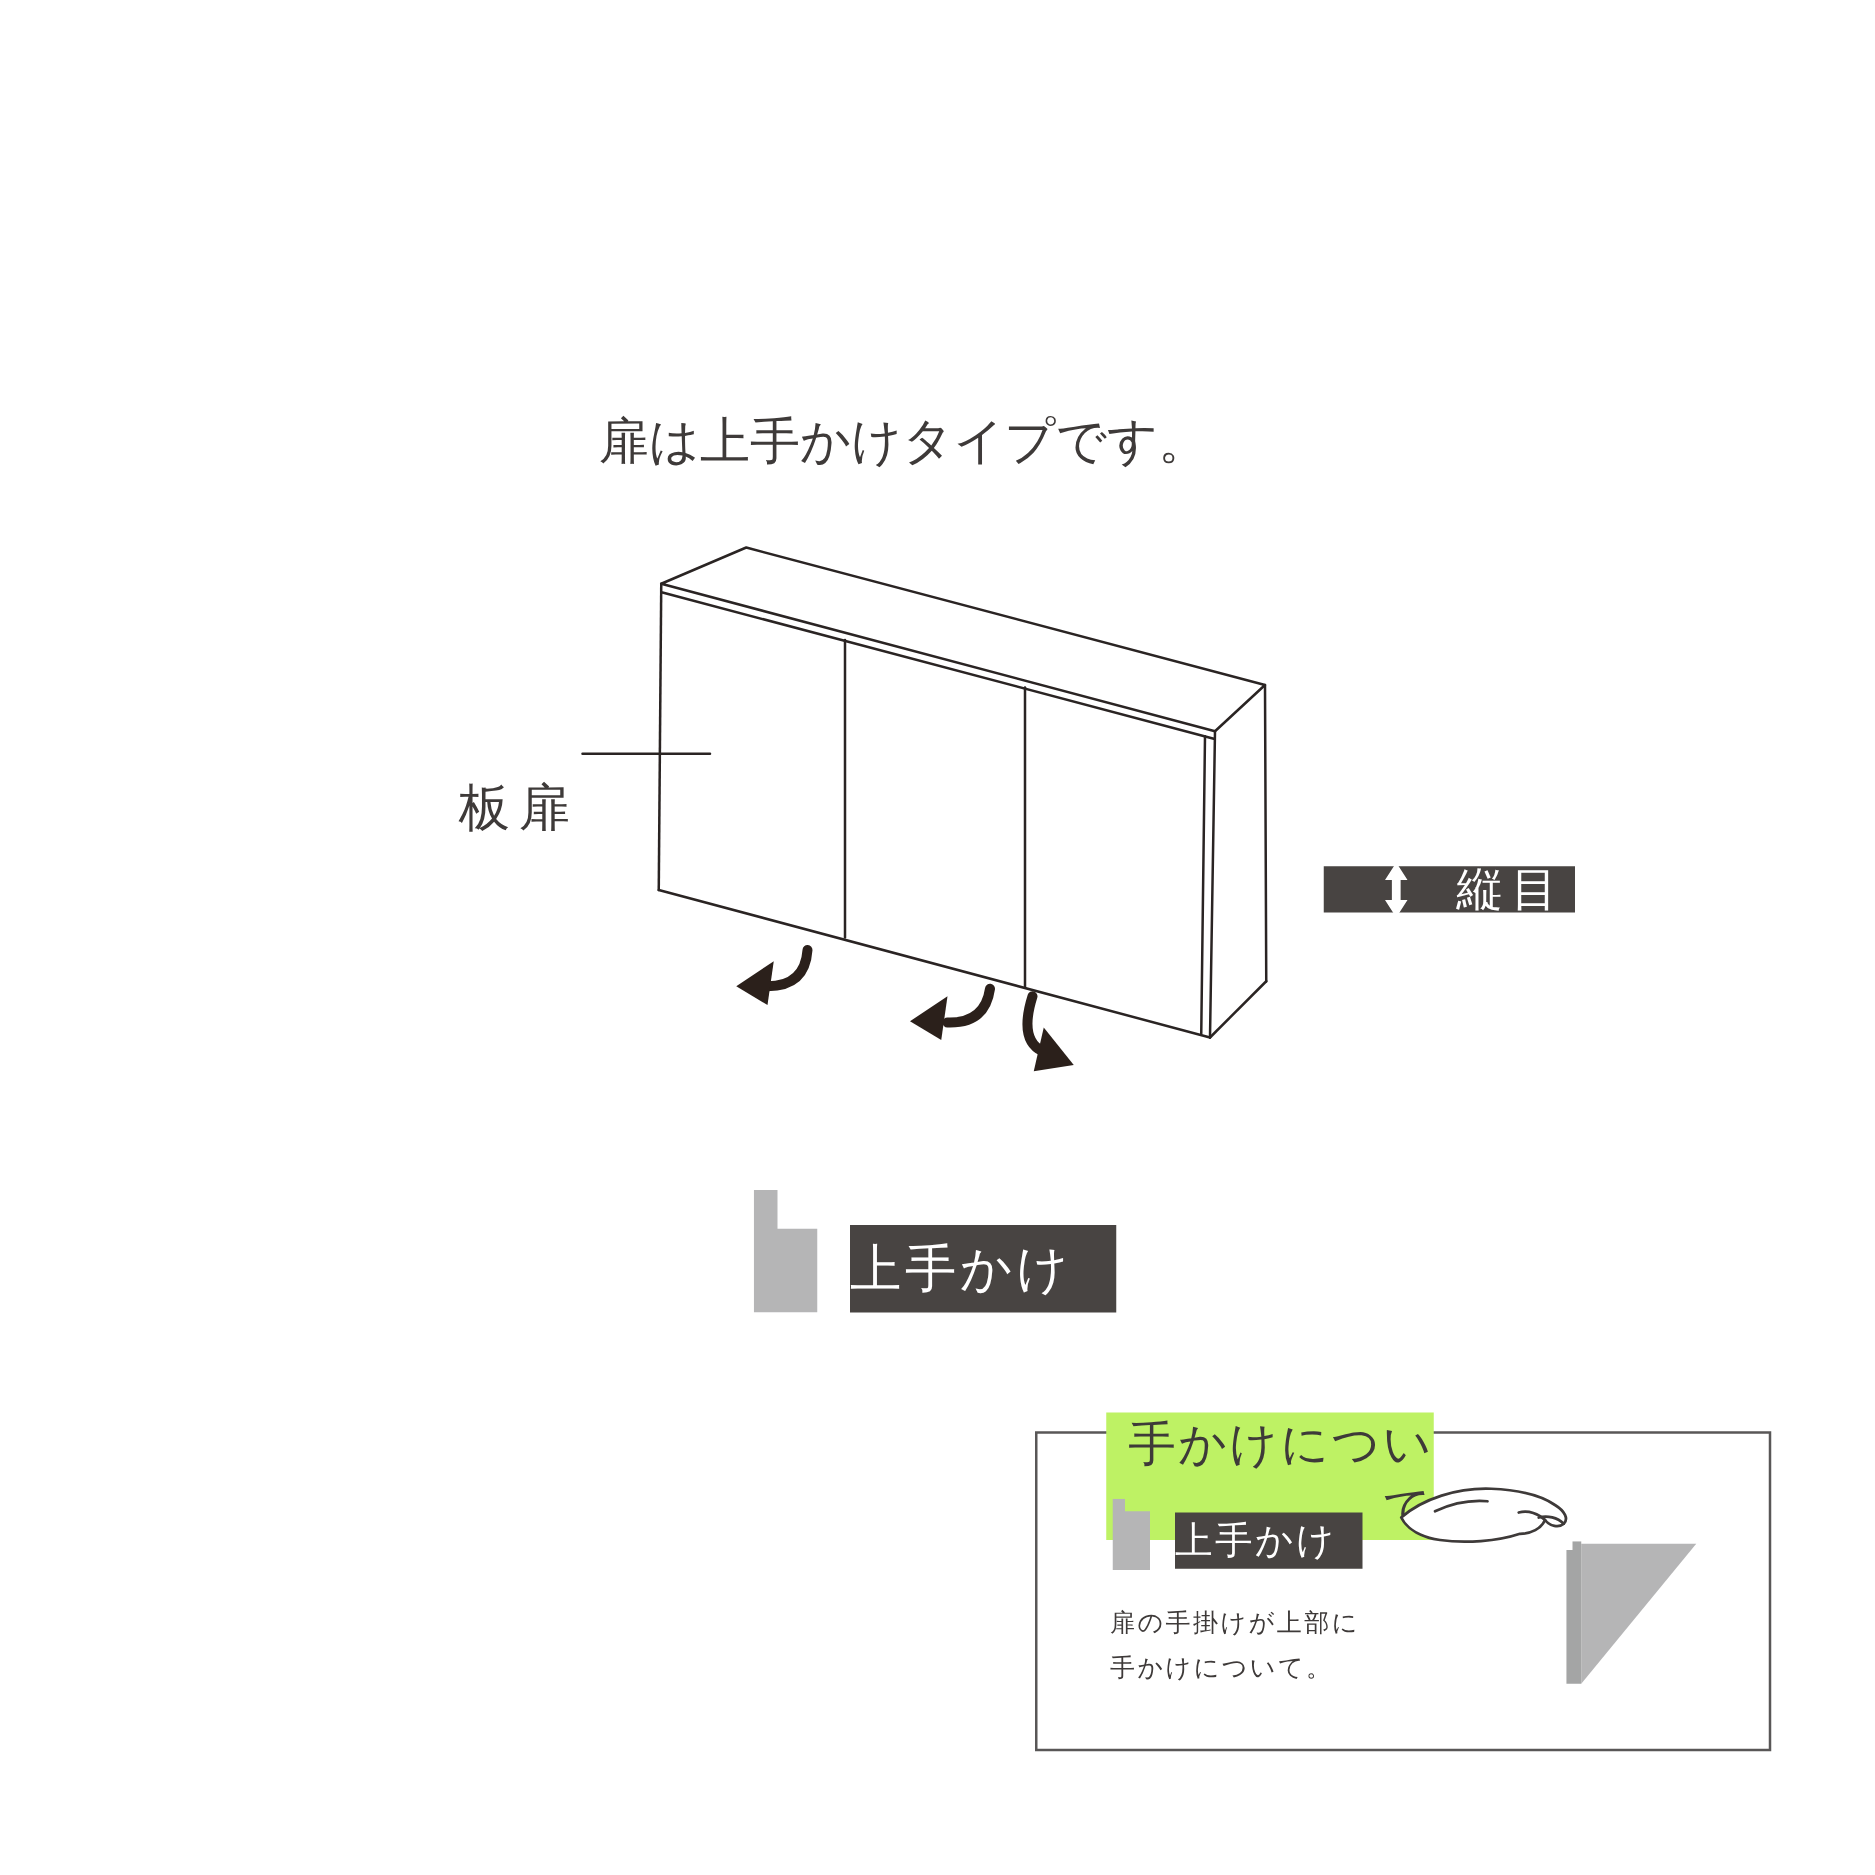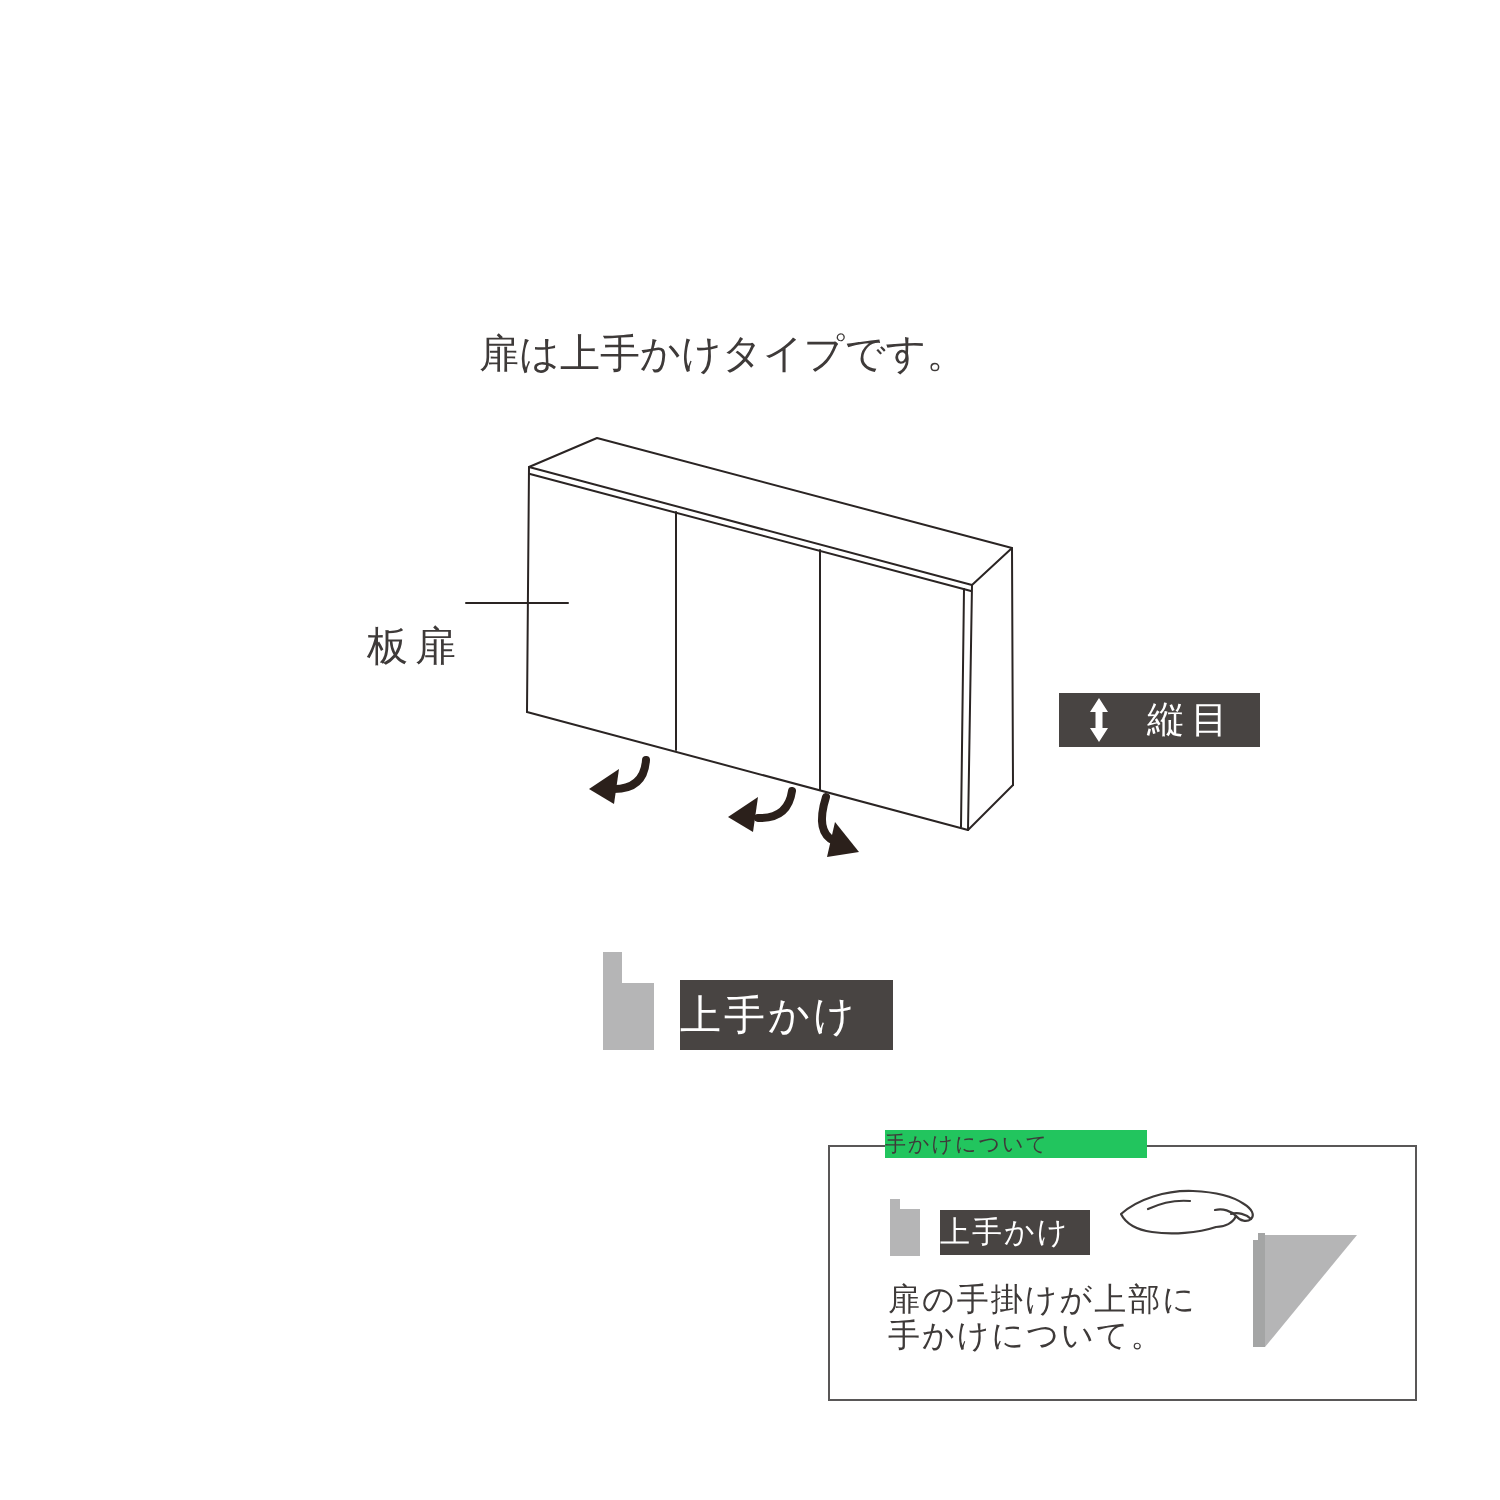--- a/index.html
+++ b/index.html
@@ -8,32 +8,32 @@
     font-family:"Liberation Sans","DejaVu Sans",sans-serif;color:#3e3a39;
   }
   .abs{position:absolute;}
   .jtext{color:#3e3a39;white-space:nowrap;margin-top:35px;}
   .page-title{left:479px;top:294px;font-size:40px;letter-spacing:0px;line-height:48px;}
   .door-label{left:367px;top:584px;font-size:41px;letter-spacing:7px;}
   .open-note{left:327px;top:804px;font-size:38px;line-height:54px;letter-spacing:2px;}
   .badge{
     background:#484442;color:#ffffff;display:flex;align-items:center;
   }
-  .grain-badge{left:1059px;top:693px;width:201px;height:54px;justify-content:flex-start;padding-left:30px;box-sizing:border-box;text-align:center;}
+  .grain-badge{left:1059px;top:693px;width:201px;height:37px;justify-content:flex-start;padding-left:48px;box-sizing:border-box;text-align:center;}
   .grain-badge .label{font-size:37px;letter-spacing:7px;margin-left:38px;}
   .handle-badge-main{left:680px;top:980px;width:213px;height:70px;font-size:41px;letter-spacing:3px;}
   .info-box{
     left:828px;top:1145px;width:589px;height:256px;border:2px solid #595757;box-sizing:border-box;background:#fff;
   }
   .info-box-title{
-    position:absolute;top:-17px;left:55px;width:262px;text-align:left;background:#22c55e;
-    font-size:21px;letter-spacing:2px;color:#3e3a39;
+    position:absolute;top:-17px;left:55px;width:262px;text-align:right;background:#bef264;
+    font-size:38px;letter-spacing:2px;color:#3e3a39;
   }
   .handle-badge-small{left:110px;top:63px;width:150px;height:45px;font-size:30px;letter-spacing:2px;position:absolute;}
-  .info-desc{position:absolute;left:58px;top:134px;font-size:32px;line-height:36px;letter-spacing:2px;color:#3e3a39;}
+  .info-desc{position:absolute;left:58px;top:134px;font-size:20px;line-height:36px;letter-spacing:2px;color:#3e3a39;}
 </style>
 </head>
 <body>
 
 <div id="canvas">
 
   <div class="abs jtext page-title">扉は上手かけタイプです。</div>
 
   <svg class="abs" style="left:440px;top:420px;" width="620" height="460" viewBox="440 420 620 460">
     <g fill="none" stroke="#2a2423" stroke-width="2" stroke-linejoin="round" stroke-linecap="round">

